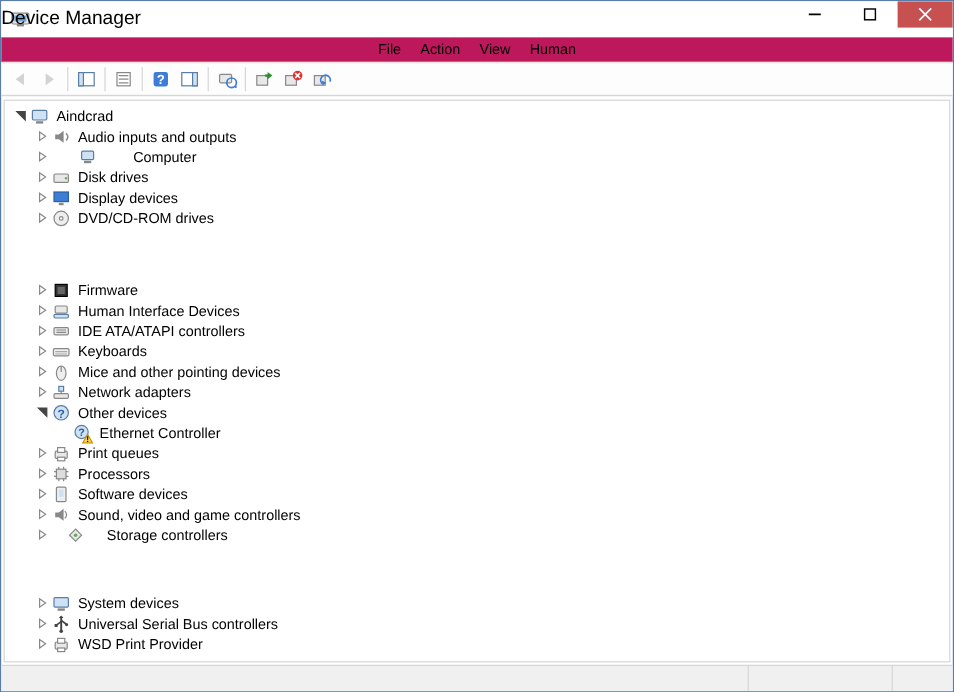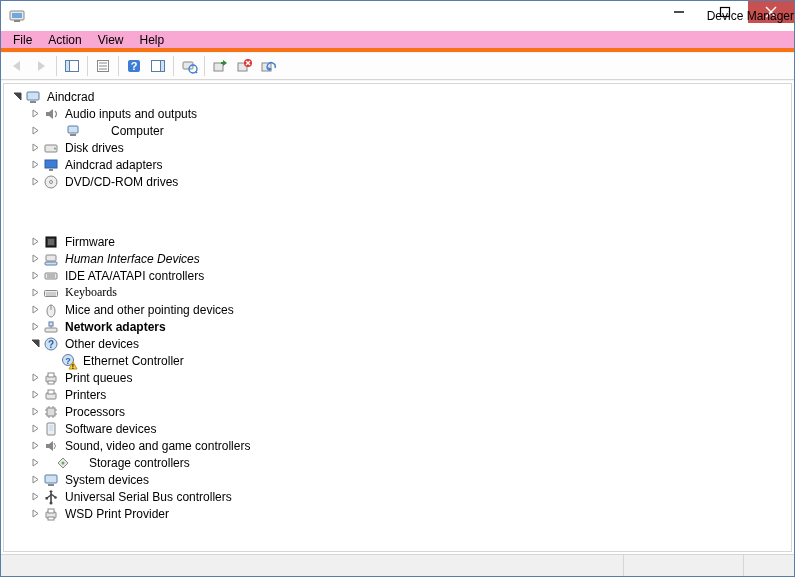--- a/index.html
+++ b/index.html
@@ -24,22 +24,22 @@
     position: relative;
   }
   .titlebar .appicon {
     margin-left: 8px;
     width: 16px; height: 16px;
     display: flex; align-items: center; justify-content: center;
   }
   .titlebar .title {
     position: absolute;
     left: 0; right: 0;
-    text-align: right;
-    font-size: 12px;
+    text-align: left;
+    font-size: 16px;
     pointer-events: none;
   }
   .winbtns {
     margin-left: auto;
     display: flex;
     height: 100%;
   }
   .winbtn {
     width: 46px;
     height: 22px;
@@ -54,22 +54,23 @@
     background: #c75050;
     color: #fff;
     font-size: 13px;
     height: 22px;
   }
   .menubar {
     height: 21px;
     display: flex;
     align-items: center;
     padding: 0 4px;
-    border-bottom: 4px solid #f97316;
-    background: #f9a8d4;
+    border-bottom: 1px solid #f97316;
+    background: #be185d;
+    justify-content: center;
   }
   .menuitem {
     padding: 2px 8px;
     cursor: default;
   }
   .toolbar {
     height: 28px;
     display: flex;
     align-items: center;
     padding: 0 4px;
@@ -168,21 +169,21 @@
           <line x1="10" y1="0" x2="0" y2="10" stroke="#fff" stroke-width="1.4"></line>
         </svg>
     </div>
   </div>
 </div>
 
 <div class="menubar" id="menubar">
     <div class="menuitem">File</div>
     <div class="menuitem">Action</div>
     <div class="menuitem">View</div>
-    <div class="menuitem">Help</div>
+    <div class="menuitem">Human</div>
   </div>
 
 <div class="toolbar" id="toolbar">
     <div class="tbtn" style="opacity: 0.6;">
       <svg width="16" height="16">
         <path d="M11 3 L4 8 L11 13 Z" fill="#b8b8b8"></path>
       </svg>
     </div>
     <div class="tbtn" style="opacity: 0.6;">
       <svg width="16" height="16">
@@ -314,21 +315,21 @@
           <svg width="9" height="9">
             <path d="M2 1 L7 4.5 L2 8 Z" fill="none" stroke="#888"></path>
           </svg>
         </span>
         <span class="nodeicon">
           <svg width="16" height="16">
             <rect x="2" y="3" width="12" height="8" fill="#3d7dd6" stroke="#2a5fa0"></rect>
             <rect x="6" y="12" width="4" height="2" fill="#888"></rect>
           </svg>
         </span>
-        <span class="nodelabel">Aindcrad adapters</span>
+        <span class="nodelabel">Display devices</span>
       </div>
       <div class="node" style="padding-left: 18px;">
         <span class="expander">
           <svg width="9" height="9">
             <path d="M2 1 L7 4.5 L2 8 Z" fill="none" stroke="#888"></path>
           </svg>
         </span>
         <span class="nodeicon">
           <svg width="16" height="16">
             <circle cx="8" cy="8" r="6" fill="#eee" stroke="#888"></circle>
@@ -344,21 +345,21 @@
           </svg>
         </span>
         <span class="nodeicon">
           <svg width="16" height="16">
             <rect x="3" y="3" width="10" height="10" fill="#333" stroke="#000"></rect>
             <rect x="5" y="5" width="6" height="6" fill="#666"></rect>
           </svg>
         </span>
         <span class="nodelabel">Firmware</span>
       </div>
-      <div class="node" style="padding-left: 18px; font-style: italic;">
+      <div class="node" style="padding-left: 18px;">
         <span class="expander">
           <svg width="9" height="9">
             <path d="M2 1 L7 4.5 L2 8 Z" fill="none" stroke="#888"></path>
           </svg>
         </span>
         <span class="nodeicon">
           <svg width="16" height="16">
             <rect x="3" y="4" width="10" height="6" rx="1" fill="#e8e8e8" stroke="#888"></rect>
             <rect x="2" y="11" width="12" height="3" rx="1" fill="#cfe2f3" stroke="#5a7ca8"></rect>
           </svg>
@@ -373,21 +374,21 @@
         </span>
         <span class="nodeicon">
           <svg width="16" height="16">
             <rect x="2" y="5" width="12" height="6" rx="1" fill="#e8e8e8" stroke="#888"></rect>
             <line x1="4" y1="7" x2="12" y2="7" stroke="#888"></line>
             <line x1="4" y1="9" x2="12" y2="9" stroke="#888"></line>
           </svg>
         </span>
         <span class="nodelabel">IDE ATA/ATAPI controllers</span>
       </div>
-      <div class="node" style="padding-left: 18px; font-family: Liberation Serif, serif;">
+      <div class="node" style="padding-left: 18px;">
         <span class="expander">
           <svg width="9" height="9">
             <path d="M2 1 L7 4.5 L2 8 Z" fill="none" stroke="#888"></path>
           </svg>
         </span>
         <span class="nodeicon">
           <svg width="16" height="16">
             <rect x="1.5" y="5.5" width="13" height="6" rx="1" fill="#eee" stroke="#888"></rect>
             <line x1="3" y1="8" x2="13" y2="8" stroke="#aaa"></line>
             <line x1="3" y1="10" x2="13" y2="10" stroke="#aaa"></line>
@@ -402,21 +403,21 @@
           </svg>
         </span>
         <span class="nodeicon">
           <svg width="16" height="16">
             <ellipse cx="8" cy="9" rx="4" ry="6" fill="#eee" stroke="#888"></ellipse>
             <line x1="8" y1="3" x2="8" y2="8" stroke="#888"></line>
           </svg>
         </span>
         <span class="nodelabel">Mice and other pointing devices</span>
       </div>
-      <div class="node" style="padding-left: 18px; font-weight: bold;">
+      <div class="node" style="padding-left: 18px;">
         <span class="expander">
           <svg width="9" height="9">
             <path d="M2 1 L7 4.5 L2 8 Z" fill="none" stroke="#888"></path>
           </svg>
         </span>
         <span class="nodeicon">
           <svg width="16" height="16">
             <rect x="2" y="9" width="12" height="4" rx="1" fill="#e8e8e8" stroke="#888"></rect>
             <rect x="6" y="3" width="4" height="4" fill="#cfe2f3" stroke="#5a7ca8"></rect>
             <line x1="8" y1="7" x2="8" y2="9" stroke="#888"></line>
@@ -457,34 +458,20 @@
           </svg>
         </span>
         <span class="nodeicon">
           <svg width="16" height="16">
             <rect x="3" y="6" width="10" height="6" rx="1" fill="#e8e8e8" stroke="#888"></rect>
             <rect x="5" y="3" width="6" height="4" fill="#fff" stroke="#888"></rect>
             <rect x="5" y="11" width="6" height="3" fill="#fff" stroke="#888"></rect>
           </svg>
         </span>
         <span class="nodelabel">Print queues</span>
-      </div>
-      <div class="node" style="padding-left: 18px;">
-        <span class="expander">
-          <svg width="9" height="9">
-            <path d="M2 1 L7 4.5 L2 8 Z" fill="none" stroke="#888"></path>
-          </svg>
-        </span>
-        <span class="nodeicon">
-          <svg width="16" height="16">
-            <rect x="3" y="6" width="10" height="6" rx="1" fill="#e8e8e8" stroke="#888"></rect>
-            <rect x="5" y="3" width="6" height="4" fill="#fff" stroke="#888"></rect>
-          </svg>
-        </span>
-        <span class="nodelabel">Printers</span>
       </div>
       <div class="node" style="padding-left: 18px;">
         <span class="expander">
           <svg width="9" height="9">
             <path d="M2 1 L7 4.5 L2 8 Z" fill="none" stroke="#888"></path>
           </svg>
         </span>
         <span class="nodeicon">
           <svg width="16" height="16">
             <rect x="4" y="4" width="8" height="8" fill="#ddd" stroke="#888"></rect>
@@ -535,21 +522,21 @@
           </svg>
         </span>
         <span class="nodeicon">
           <svg width="16" height="16">
             <path d="M3 8 L8 3 L13 8 L8 13 Z" fill="#e8e8e8" stroke="#888"></path>
             <circle cx="8" cy="8" r="1.5" fill="#6a6"></circle>
           </svg>
         </span>
         <span class="nodelabel">Storage controllers</span>
       </div>
-      <div class="node" style="padding-left: 18px;">
+      <div class="node" style="padding-left: 18px; margin-top: 40px;">
         <span class="expander">
           <svg width="9" height="9">
             <path d="M2 1 L7 4.5 L2 8 Z" fill="none" stroke="#888"></path>
           </svg>
         </span>
         <span class="nodeicon">
           <svg width="16" height="16">
             <rect x="2" y="3" width="12" height="8" rx="1" fill="#cfe2f3" stroke="#5a7ca8"></rect>
             <rect x="5" y="12" width="6" height="2" fill="#888"></rect>
           </svg>

